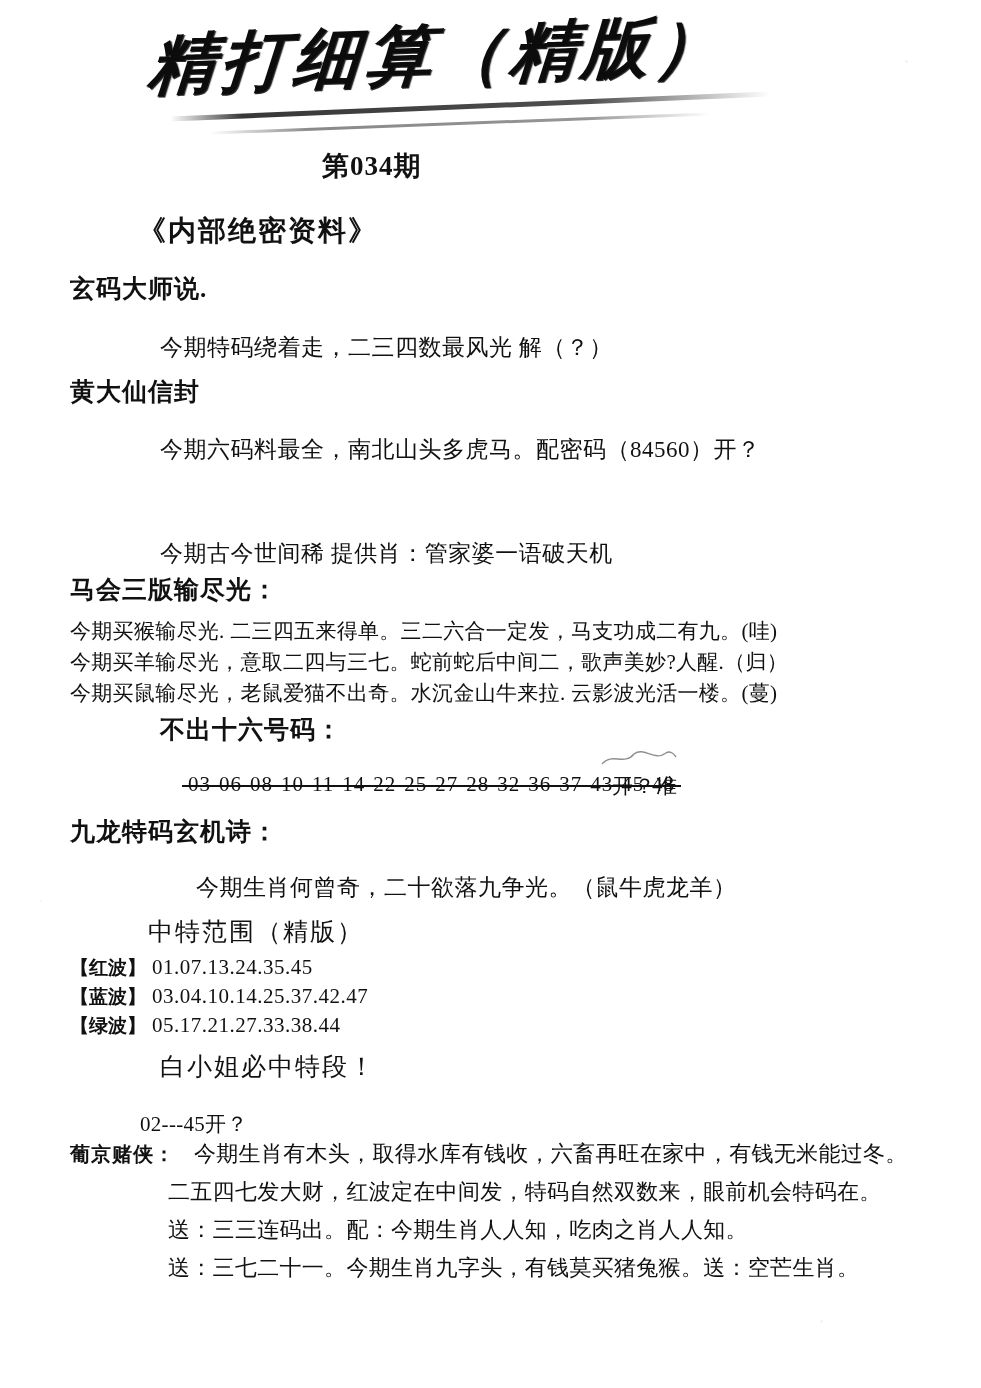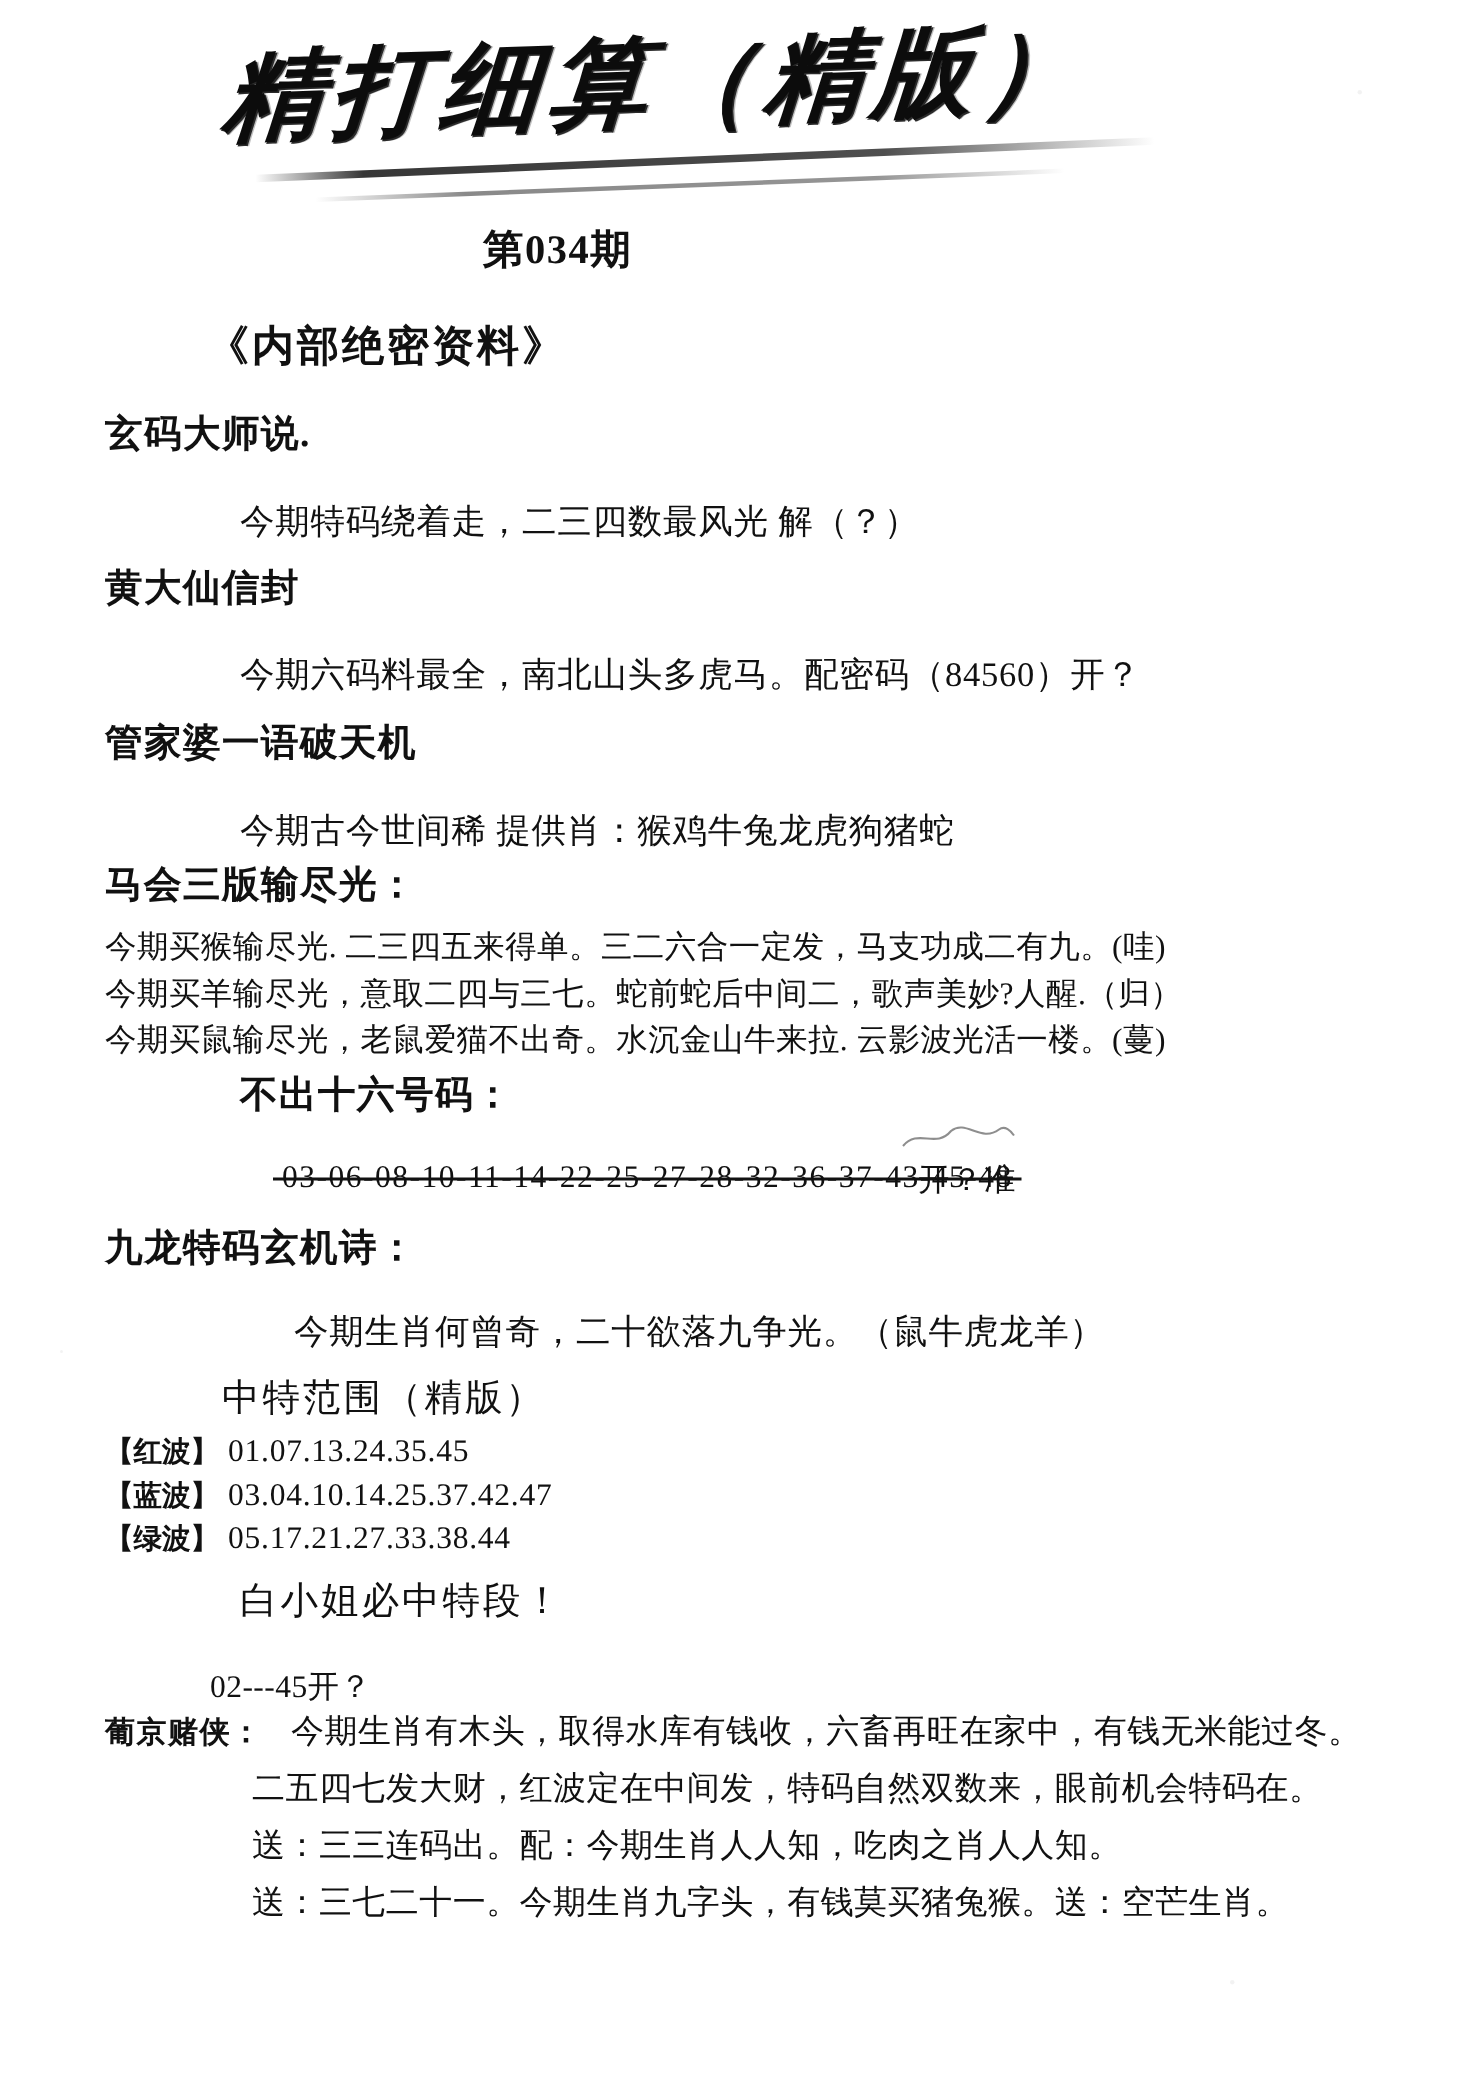--- a/index.html
+++ b/index.html
@@ -198,22 +198,21 @@
   <div class="issue">第034期</div>
 
   <div class="secret">《内部绝密资料》</div>
 
   <div class="sect-head" style="left:70px; top:272px;">玄码大师说.</div>
   <div class="line" style="left:160px; top:332px;">今期特码绕着走，二三四数最风光  解（？）</div>
 
   <div class="sect-head" style="left:70px; top:375px;">黄大仙信封</div>
   <div class="line" style="left:160px; top:434px;">今期六码料最全，南北山头多虎马。配密码（84560）开？</div>
 
-  <div class="sect-head" style="left:70px; top:478px;">管家婆一语破天机</div>
-  <div class="line" style="left:160px; top:538px;">今期古今世间稀  提供肖：猴鸡牛兔龙虎狗猪蛇</div>
+  <div class="line" style="left:160px; top:538px;">今期古今世间稀  提供肖：管家婆一语破天机</div>
 
   <div class="sect-head" style="left:70px; top:573px;">马会三版输尽光：</div>
   <div class="line-small" style="left:70px; top:617px;">今期买猴输尽光.  二三四五来得单。三二六合一定发，马支功成二有九。(哇)</div>
   <div class="line-small" style="left:70px; top:648px;">今期买羊输尽光，意取二四与三七。蛇前蛇后中间二，歌声美妙?人醒.（归）</div>
   <div class="line-small" style="left:70px; top:679px;">今期买鼠输尽光，老鼠爱猫不出奇。水沉金山牛来拉. 云影波光活一楼。(蔓)</div>
 
   <div class="sect-head" style="left:160px; top:713px;">不出十六号码：</div>
 
   <svg class="scribble" viewBox="0 0 78 22">
     <path d="M2 16 C 12 4, 24 18, 34 6 C 44 -2, 54 14, 66 5 C 70 2, 74 6, 76 9" fill="none" stroke="#333" stroke-width="1.4"></path>

